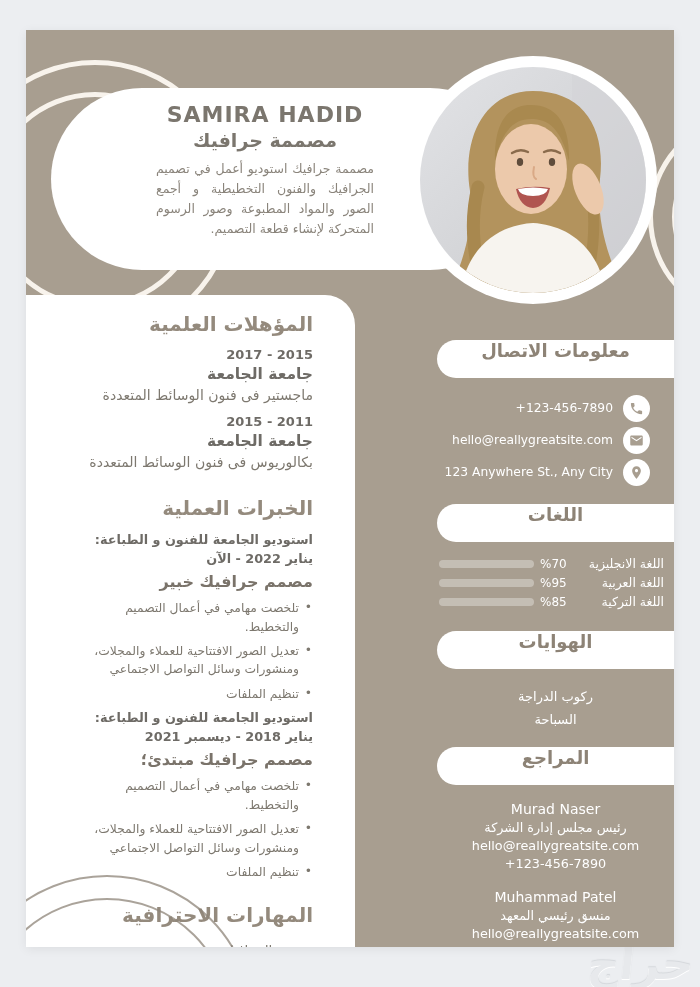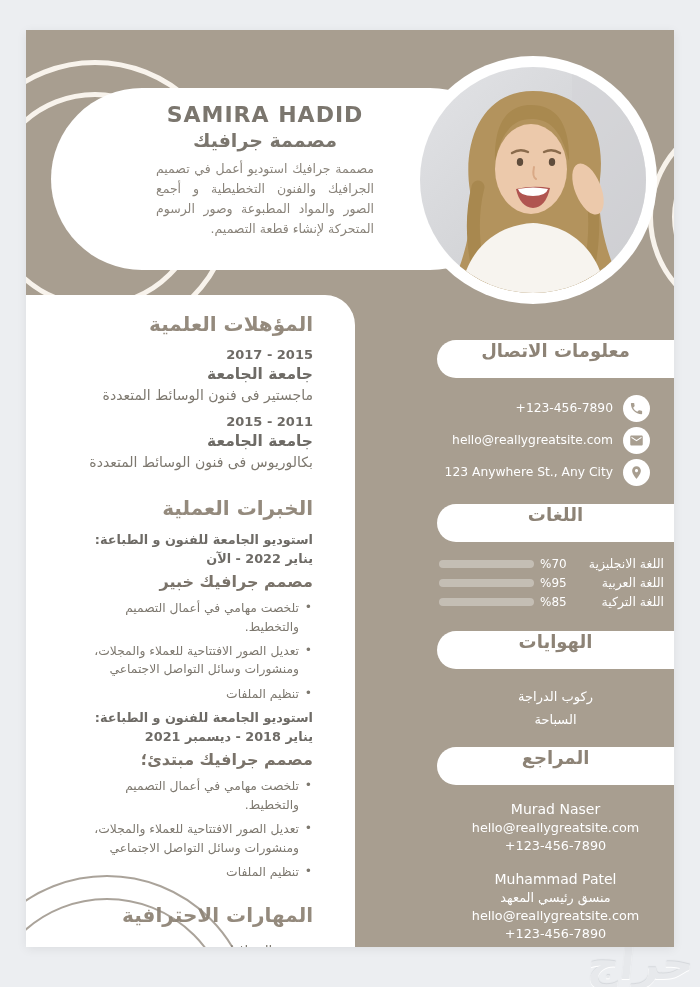--- a/index.html
+++ b/index.html
@@ -257,20 +257,21 @@
     <div class="hobby-list">
       <div class="hobby">ركوب الدراجة</div>
       <div class="hobby">السباحة</div>
     </div>
 
     <div class="pill mt16">
       <span>المراجع</span>
     </div>
     <div class="ref">
       <div class="ref-name" dir="ltr">Murad Naser</div>
+      <div class="ref-line">رئيس مجلس إدارة الشركة</div>
       <div class="ref-line" dir="ltr">hello@reallygreatsite.com</div>
       <div class="ref-line" dir="ltr">+123-456-7890</div>
     </div>
     <div class="ref">
       <div class="ref-name" dir="ltr">Muhammad Patel</div>
       <div class="ref-line">منسق رئيسي المعهد</div>
       <div class="ref-line" dir="ltr">hello@reallygreatsite.com</div>
       <div class="ref-line" dir="ltr">+123-456-7890</div>
     </div>
 

